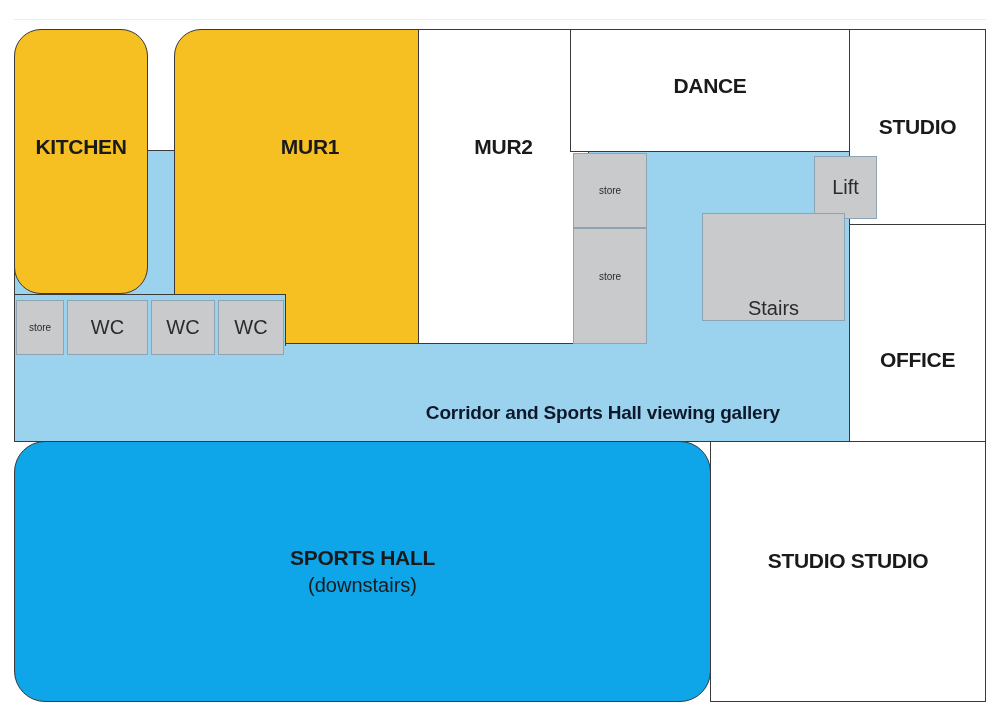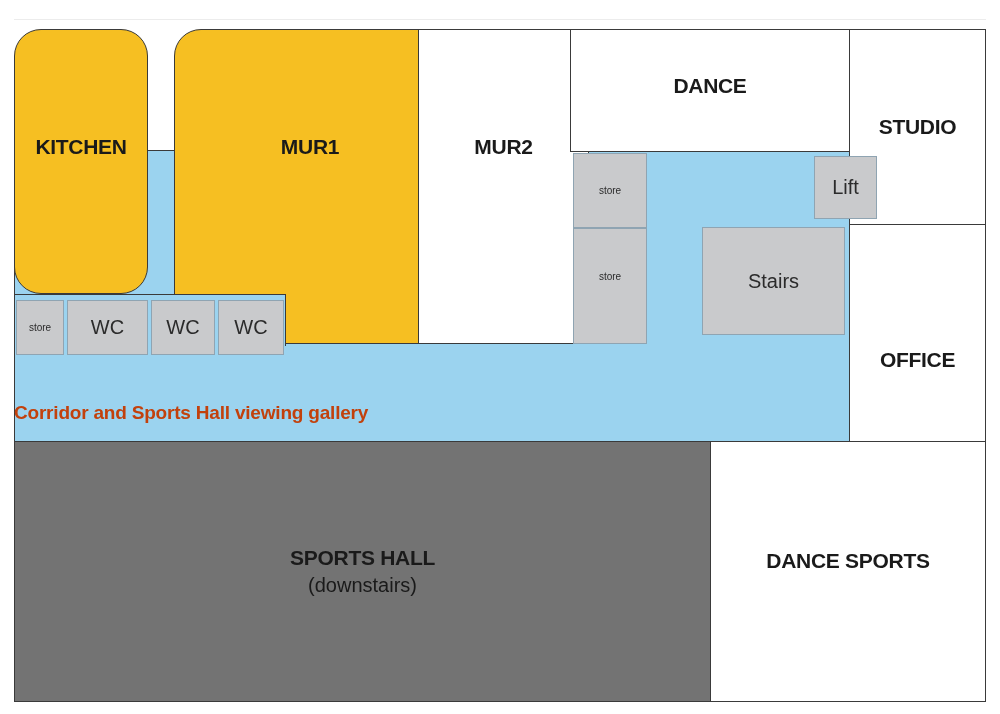--- a/index.html
+++ b/index.html
@@ -5,38 +5,38 @@
   html, body { margin:0; padding:0; background:#ffffff; }
   body { width:1000px; height:714px; position:relative; overflow:hidden;
          font-family:"Liberation Sans", "DejaVu Sans", sans-serif; }
   .topline { position:absolute; left:14px; top:19px; width:972px; height:1px; background:#ececec; }
   .room { position:absolute; box-sizing:border-box; border:1.5px solid #3a3a3a;
           display:flex; align-items:center; justify-content:center; flex-direction:column;
           text-align:center; color:#1a1a1a; }
   .yellow { background:#f6bf22;border-radius:27px; }
   .white { background:#ffffff; }
   .blue { background:#9bd3ef; border-color:#3a3a3a; }
-  .grey { background:#737373; }
+  .grey { background:#0ea5e9;border-radius:31px; }
   .small { position:absolute; box-sizing:border-box; background:#c9cacc; border:1.5px solid #8fa4b2;
            display:flex; align-items:center; justify-content:center; color:#2b2b2b; }
   .label-big { font-weight:bold; font-size:21px; letter-spacing:-0.3px; }
   .label-sm { font-size:10px; }
   .label-md { font-size:20px; }
   .label-corr { font-weight:bold; font-size:19px; letter-spacing:-0.2px; }
   .sub { font-size:20px; margin-top:4px; }
 </style>
 </head>
 <body>
 
 <div class="topline"></div>
 
 <div class="room blue" style="left:14px; top:150px; width:836px; height:292px; justify-content:flex-end; align-items:flex-start;">
 </div>
 
-<div class="label-corr" style="position:absolute; left:14px; width:766px; top:402px; text-align:left; color:#c2410c;">Corridor and Sports Hall viewing gallery</div>
+<div class="label-corr" style="position:absolute; left:14px; width:766px; top:402px; text-align:right; color:#0f172a;">Corridor and Sports Hall viewing gallery</div>
 
 <div class="room yellow" style="left:14px; top:29px; width:134px; height:265px; padding-bottom:30px;">
   <span class="label-big">KITCHEN</span>
 </div>
 
 <div class="room yellow" style="left:147px; top:29px; width:272px; height:315px; padding-bottom:80px; border-bottom:1.5px solid #3a3a3a;margin-left:27px;">
   <span class="label-big">MUR1</span>
 </div>
 
 <div style="position:absolute; left:15px; top:294px; width:271px; height:52px; background:#9bd3ef; border-top:1.5px solid #3a3a3a; border-right:1.5px solid #3a3a3a; box-sizing:border-box;"></div>
@@ -72,24 +72,24 @@
 
 <div class="small" style="left:573px; top:153px; width:74px; height:75px;">
   <span class="label-sm">store</span>
 </div>
 <div class="small" style="left:573px; top:228px; width:74px; height:116px; align-items:flex-start; padding-top:42px;">
   <span class="label-sm">store</span>
 </div>
 <div class="small" style="left:782px; top:156px; width:63px; height:63px;margin-left:32px;">
   <span class="label-md">Lift</span>
 </div>
-<div class="small" style="left:702px; top:227px; width:143px; height:108px; ">
+<div class="small" style="left:702px; top:213px; width:143px; height:108px; align-items:flex-end;">
   <span class="label-md">Stairs</span>
 </div>
 
 <div class="room grey" style="left:14px; top:441px; width:697px; height:261px;">
   <span class="label-big">SPORTS HALL</span>
   <span class="sub">(downstairs)</span>
 </div>
 
 <div class="room white" style="left:710px; top:441px; width:276px; height:261px; padding-bottom:22px;">
-  <span class="label-big">DANCE SPORTS</span>
+  <span class="label-big">STUDIO STUDIO</span>
 </div>
 
 </body></html>

